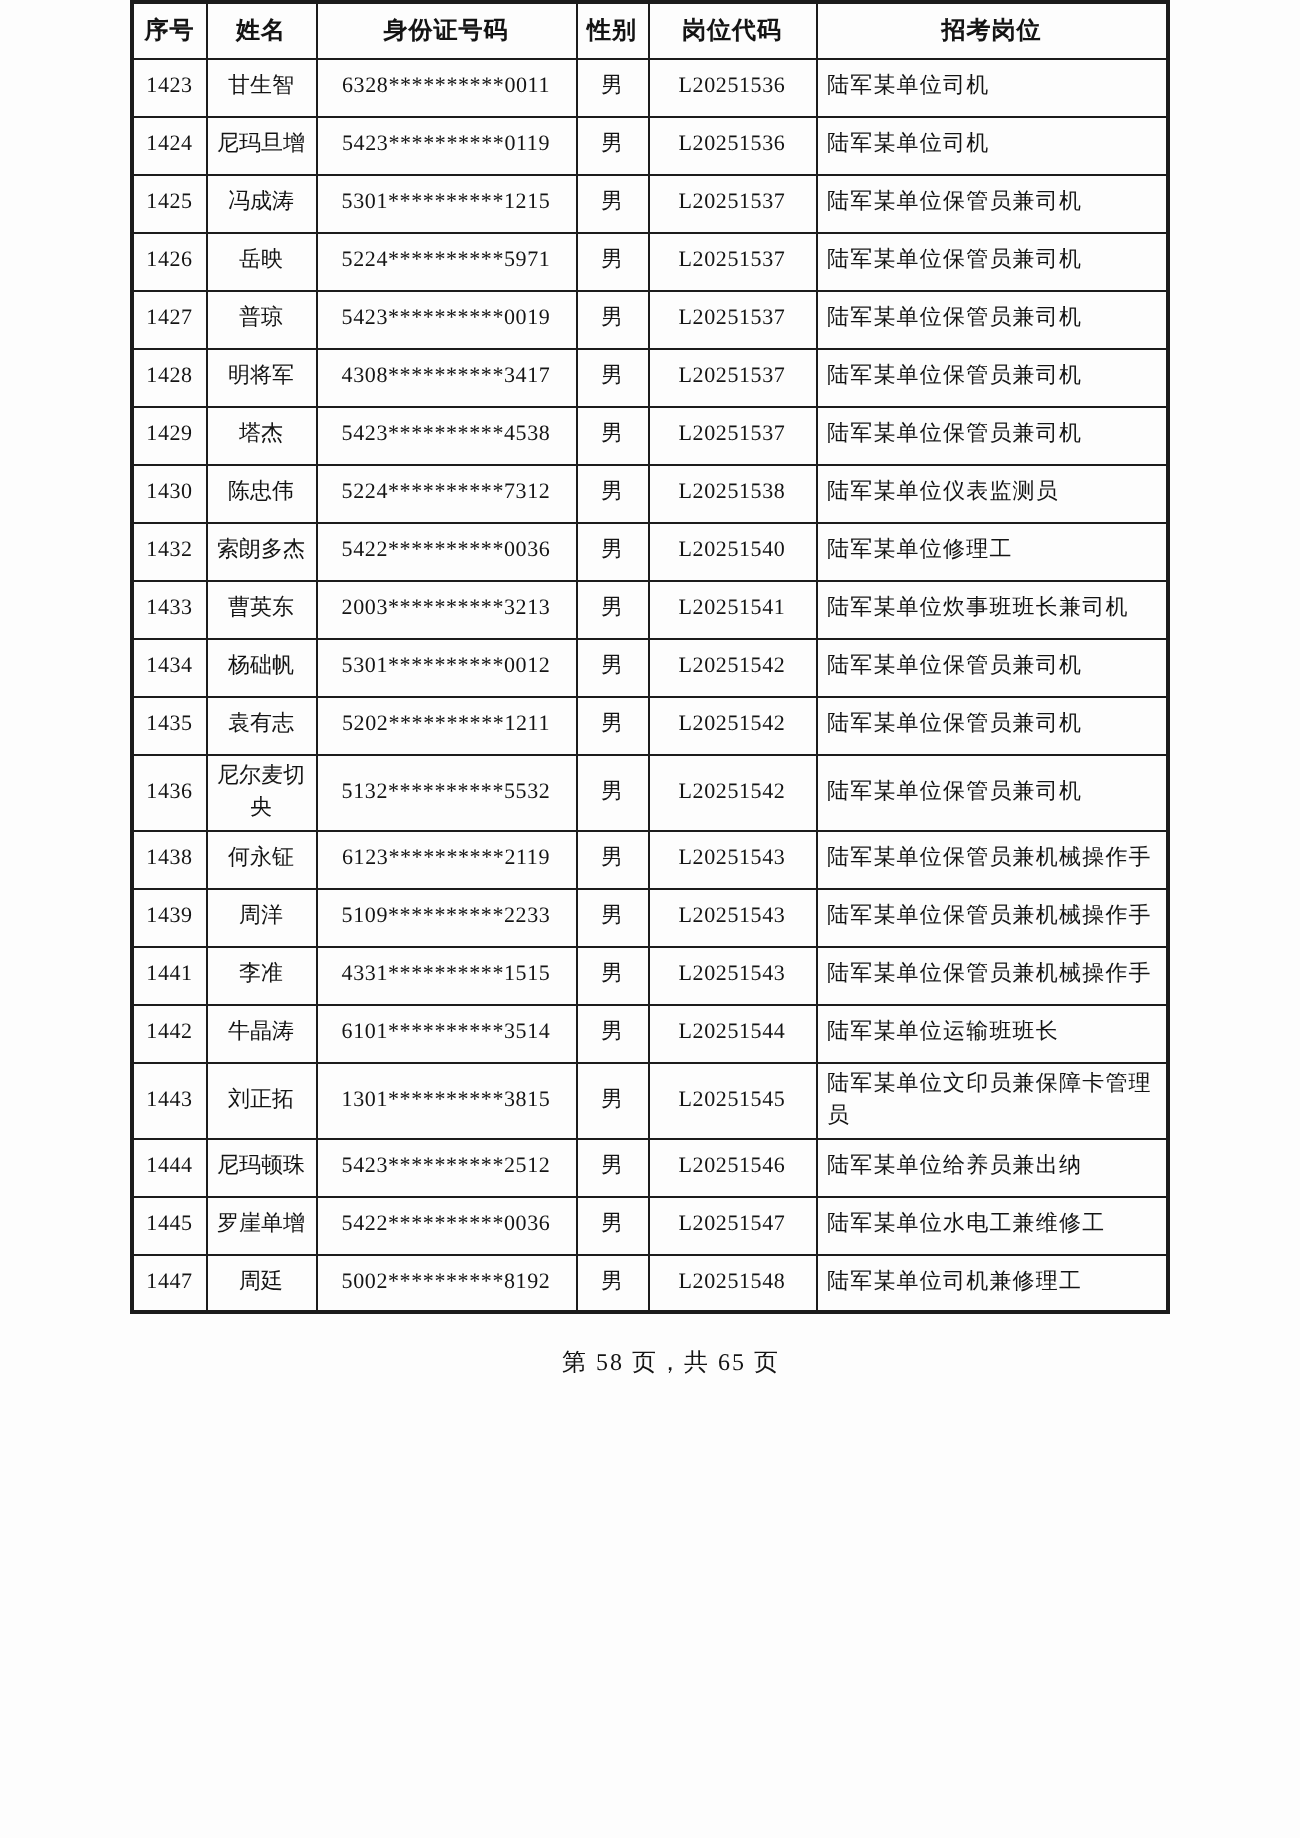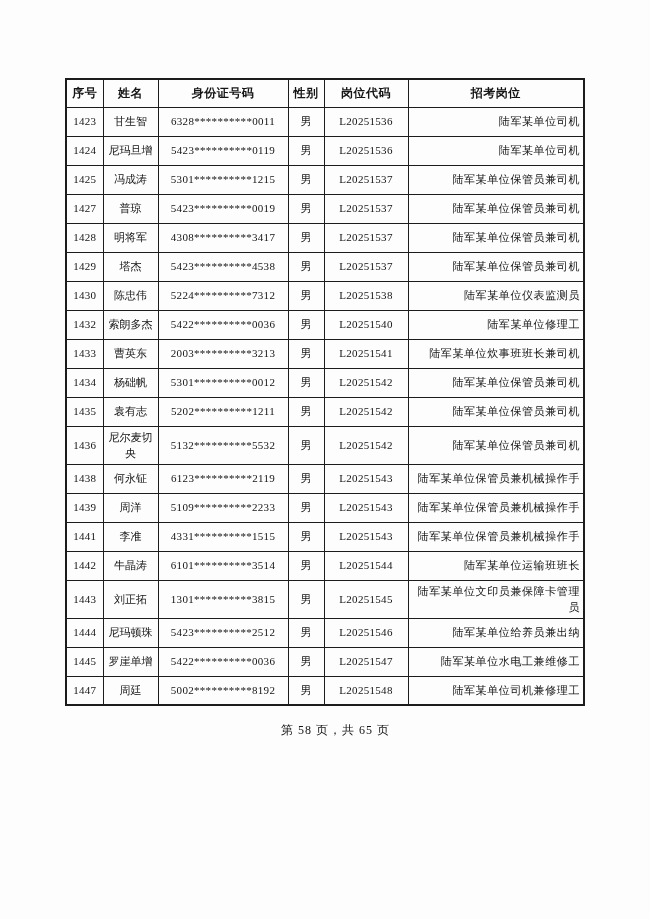--- a/index.html
+++ b/index.html
@@ -10,21 +10,20 @@
     color: #141414;
   }
   .page {
     width: 650px;
     height: 919px;
     position: relative;
     background: #fdfdfd;
     overflow: hidden;
   }
   .table-wrap {
-    padding-top: 78px;
     display: flex;
     justify-content: center;
   }
   table.roster {
     border-collapse: collapse;
     width: 518px;
     table-layout: fixed;
     border: 2px solid #1c1c1c;
   }
   table.roster th, table.roster td {
@@ -43,21 +42,21 @@
     letter-spacing: 0.5px;
   }
   table.roster td { height: 29px; }
   table.roster td.col-0,
   table.roster td.col-2,
   table.roster td.col-4 {
     font-family: "Liberation Serif", "DejaVu Serif", serif;
     letter-spacing: 0.3px;
   }
   table.roster td.col-5 {
-    text-align: right;
+    text-align: left;
     padding-left: 5px;
     letter-spacing: 0.6px;
   }
   .footer {
     margin-top: 16px;
     text-align: center;
     font-size: 12px;
     letter-spacing: 1px;
     margin-left: 21px;
   }
@@ -105,20 +104,28 @@
           </tr>
           <tr>
             <td class="col-0">1425</td>
             <td class="col-1">冯成涛</td>
             <td class="col-2">5301**********1215</td>
             <td class="col-3">男</td>
             <td class="col-4">L20251537</td>
             <td class="col-5">陆军某单位保管员兼司机</td>
           </tr>
           <tr>
+            <td class="col-0">1426</td>
+            <td class="col-1">岳映</td>
+            <td class="col-2">5224**********5971</td>
+            <td class="col-3">男</td>
+            <td class="col-4">L20251537</td>
+            <td class="col-5">陆军某单位保管员兼司机</td>
+          </tr>
+          <tr>
             <td class="col-0">1427</td>
             <td class="col-1">普琼</td>
             <td class="col-2">5423**********0019</td>
             <td class="col-3">男</td>
             <td class="col-4">L20251537</td>
             <td class="col-5">陆军某单位保管员兼司机</td>
           </tr>
           <tr>
             <td class="col-0">1428</td>
             <td class="col-1">明将军</td>

